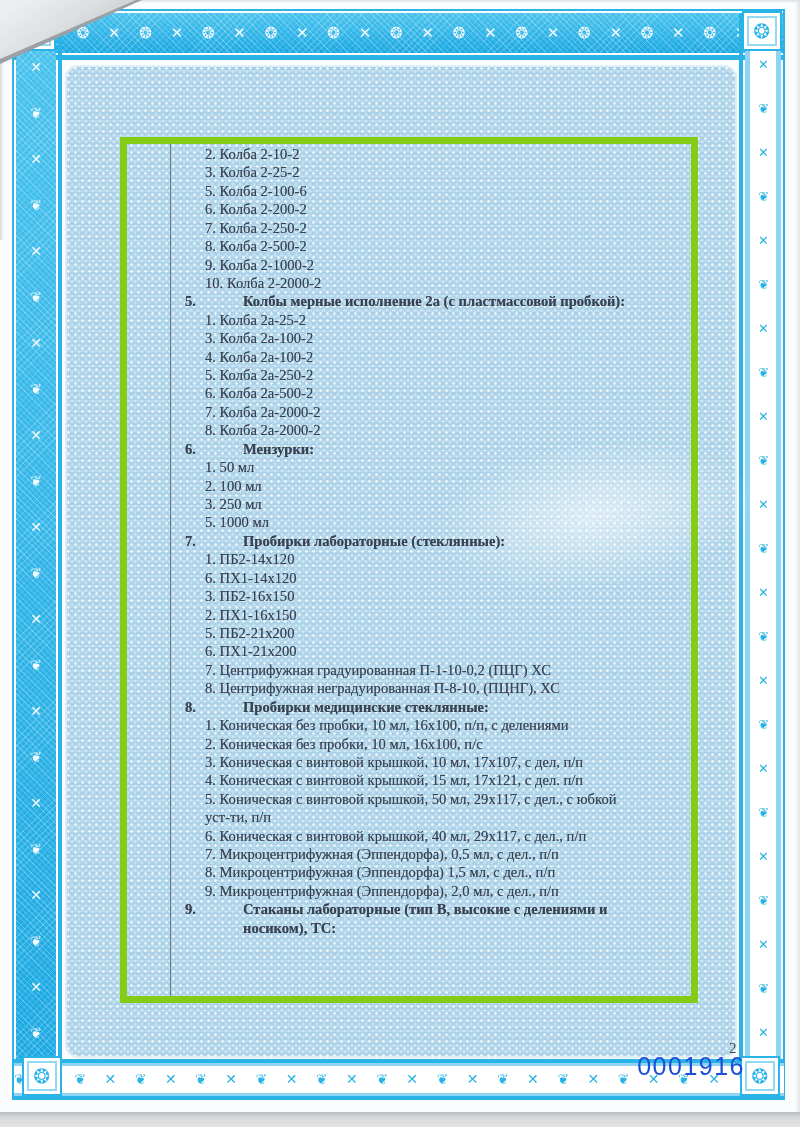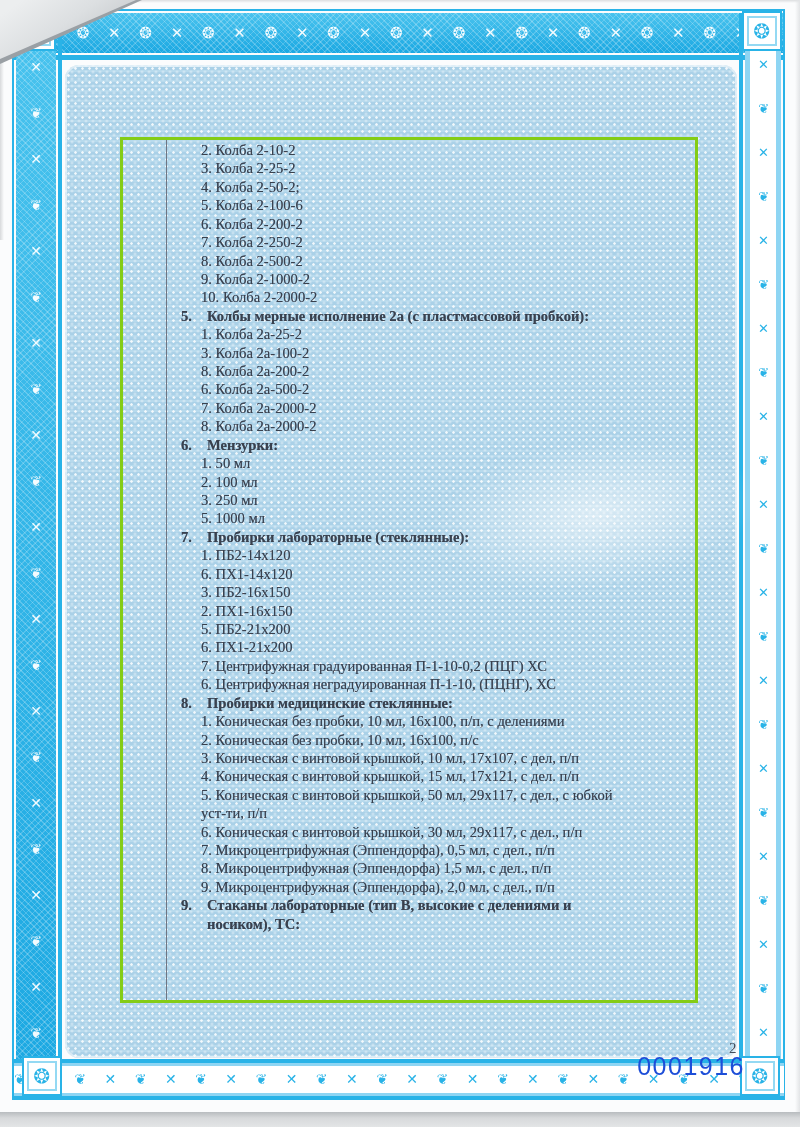--- a/index.html
+++ b/index.html
@@ -72,30 +72,30 @@
       radial-gradient(rgba(255,255,255,.45) 0.9px, rgba(255,255,255,0) 1.6px),
       repeating-linear-gradient(180deg, rgba(255,255,255,.07) 0 2px, rgba(20,90,150,.05) 2px 5px);
     background-size:7px 7px,7px 7px,auto;
     background-position:0 0,3.5px 3.5px,0 0;
     box-shadow:inset 0 0 0 2px rgba(255,255,255,.55);}
   .watermark{position:absolute;left:430px;top:440px;width:330px;height:150px;z-index:2;
     background:radial-gradient(ellipse at center, rgba(255,255,255,.55), rgba(255,255,255,0) 70%);
     transform:rotate(-7deg);}
   
   .doc-table{position:absolute;left:120px;top:137px;width:578px;height:866px;
-    border:3px solid #84cc16;box-sizing:border-box;display:flex;z-index:4;}
+    border:7px solid #84cc16;box-sizing:border-box;display:flex;z-index:4;}
   .gutter-col{flex:0 0 43px;border-right:1px solid #6f7683;}
   .content-col{flex:1;padding-top:1px;overflow:hidden;
     font-size:14.6px;line-height:18.42px;color:#39414e;
     text-shadow:0 0 .5px rgba(56,66,92,.55);}
   .row{white-space:pre-line;}
   .row.item{padding-left:34px;}
   .row.header{font-weight:bold;display:flex;}
   .hnum{flex:0 0 26px;margin-left:14px;}
-  .htitle{flex:1;}
+  .htitle{flex:1;margin-left:32px;}
   
   .serial{position:absolute;left:575px;top:1013px;width:170px;text-align:right;z-index:6;
     font-family:"Liberation Sans", sans-serif;font-size:25px;letter-spacing:1.5px;
     color:#1d4ed8;margin-top:39px;}
   .pagenum{position:absolute;left:729px;top:1040px;z-index:6;
     font-size:15px;color:#444c5a;}
 </style>
 </head>
 <body>
 
@@ -123,56 +123,56 @@
   <div class="corner corner-tl">❂</div>
   <div class="corner corner-tr">❂</div>
   <div class="corner corner-bl">❂</div>
   <div class="corner corner-br">❂</div>
 
   <div class="doc-table">
     <div class="gutter-col"></div>
     <div class="content-col">
         <div class="row item">2. Колба 2-10-2</div>
         <div class="row item">3. Колба 2-25-2</div>
-        <div class="row item">4. Колба 2-50-2;</div>
         <div class="row item">5. Колба 2-100-6</div>
         <div class="row item">6. Колба 2-200-2</div>
         <div class="row item">7. Колба 2-250-2</div>
         <div class="row item">8. Колба 2-500-2</div>
         <div class="row item">9. Колба 2-1000-2</div>
         <div class="row item">10. Колба 2-2000-2</div>
         <div class="row header"><span class="hnum">5.</span><span class="htitle">Колбы мерные исполнение 2а (с пластмассовой пробкой):</span></div>
         <div class="row item">1. Колба 2а-25-2</div>
         <div class="row item">3. Колба 2а-100-2</div>
-        <div class="row item">8. Колба 2а-200-2</div>
+        <div class="row item">4. Колба 2а-100-2</div>
+        <div class="row item">5. Колба 2а-250-2</div>
         <div class="row item">6. Колба 2а-500-2</div>
         <div class="row item">7. Колба 2а-2000-2</div>
         <div class="row item">8. Колба 2а-2000-2</div>
         <div class="row header"><span class="hnum">6.</span><span class="htitle">Мензурки:</span></div>
         <div class="row item">1. 50 мл</div>
         <div class="row item">2. 100 мл</div>
         <div class="row item">3. 250 мл</div>
         <div class="row item">5. 1000 мл</div>
         <div class="row header"><span class="hnum">7.</span><span class="htitle">Пробирки лабораторные (стеклянные):</span></div>
         <div class="row item">1. ПБ2-14х120</div>
         <div class="row item">6. ПХ1-14х120</div>
         <div class="row item">3. ПБ2-16х150</div>
         <div class="row item">2. ПХ1-16х150</div>
         <div class="row item">5. ПБ2-21х200</div>
         <div class="row item">6. ПХ1-21х200</div>
         <div class="row item">7. Центрифужная градуированная П-1-10-0,2 (ПЦГ) ХС</div>
-        <div class="row item">6. Центрифужная неградуированная П-1-10, (ПЦНГ), ХС</div>
+        <div class="row item">8. Центрифужная неградуированная П-8-10, (ПЦНГ), ХС</div>
         <div class="row header"><span class="hnum">8.</span><span class="htitle">Пробирки медицинские стеклянные:</span></div>
         <div class="row item">1. Коническая без пробки, 10 мл, 16х100, п/п, с делениями</div>
         <div class="row item">2. Коническая без пробки, 10 мл, 16х100, п/с</div>
         <div class="row item">3. Коническая с винтовой крышкой, 10 мл, 17х107, с дел, п/п</div>
         <div class="row item">4. Коническая с винтовой крышкой, 15 мл, 17х121, с дел. п/п</div>
         <div class="row item">5. Коническая с винтовой крышкой, 50 мл, 29х117, с дел., с юбкой
 уст-ти, п/п</div>
-        <div class="row item">6. Коническая с винтовой крышкой, 30 мл, 29х117, с дел., п/п</div>
+        <div class="row item">6. Коническая с винтовой крышкой, 40 мл, 29х117, с дел., п/п</div>
         <div class="row item">7. Микроцентрифужная (Эппендорфа), 0,5 мл, с дел., п/п</div>
         <div class="row item">8. Микроцентрифужная (Эппендорфа) 1,5 мл, с дел., п/п</div>
         <div class="row item">9. Микроцентрифужная (Эппендорфа), 2,0 мл, с дел., п/п</div>
         <div class="row header"><span class="hnum">9.</span><span class="htitle">Стаканы лабораторные (тип В, высокие с делениями и
 носиком), ТС:</span></div>
       </div>
   </div>
 
   <div class="serial">0001916</div>
   <div class="pagenum">2</div>

